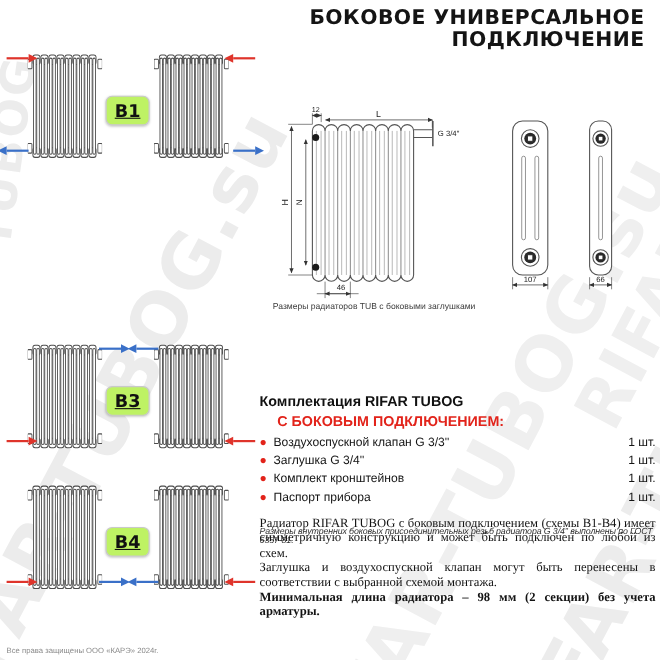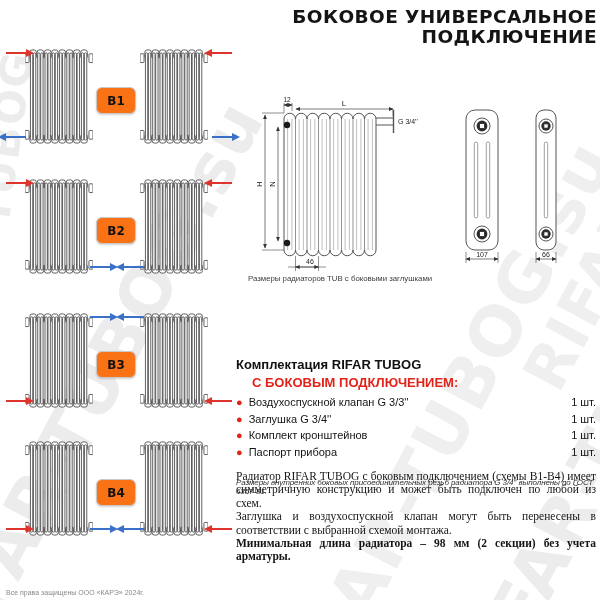--- a/index.html
+++ b/index.html
@@ -11,34 +11,34 @@
       letter-spacing:2px;font-family:"DejaVu Sans",sans-serif;pointer-events:none;}
   .wm1{left:-6px;top:200px;font-size:42px;transform:rotate(-82deg);transform-origin:0 50%;}
   .wm2{left:-60px;top:640px;font-size:68px;transform:rotate(-62deg);transform-origin:0 50%;}
   .wm3{left:290px;top:680px;font-size:68px;transform:rotate(-62deg);transform-origin:0 50%;color:#efefef;}
   .wm4{left:470px;top:660px;font-size:68px;transform:rotate(-62deg);transform-origin:0 50%;}
   .wm5{left:540px;top:350px;font-size:60px;transform:rotate(-62deg);transform-origin:0 50%;color:#efefef;}
 
   .layer{position:absolute;inset:0;z-index:1;}
 
   
-  .title{position:absolute;top:7px;right:3px;text-align:right;color:#141414;
+  .title{position:absolute;top:7px;right:14px;text-align:right;color:#141414;
          font-family:"DejaVu Sans",sans-serif;font-weight:800;font-size:18.5px;
          line-height:20px;letter-spacing:.4px;}
 
   
   .scheme-row{position:absolute;left:0;width:240px;height:100px;}
   .row-b1{top:48px;} .row-b2{top:178px;} .row-b3{top:312px;} .row-b4{top:440px;}
   .rad{position:absolute;top:0;width:68px;height:97px;}
   .rad-left{left:25px;} .rad-right{left:140px;}
   .scheme-label{position:absolute;left:96px;top:39px;width:38px;height:25px;
-      background:#f97316;border:1.5px solid #c9c9c9;border-radius:6px;
+      background:#bef264;border:1.5px solid #c9c9c9;border-radius:6px;
       box-shadow:0 1px 2px rgba(0,0,0,.18);
       display:flex;align-items:center;justify-content:center;
-      font-family:"DejaVu Sans",sans-serif;font-weight:800;font-size:12px;color:#111;}
+      font-family:"DejaVu Sans",sans-serif;font-weight:800;font-size:16px;color:#111;text-decoration:underline;}
 
   .arrow{position:absolute;width:20px;height:2.4px;background:currentColor;}
   .arrow::after{content:"";position:absolute;top:50%;margin-top:-4.6px;width:0;height:0;
       border-top:4.6px solid transparent;border-bottom:4.6px solid transparent;}
   .dir-right::after{left:100%;border-left:8px solid currentColor;}
   .dir-left::after{right:100%;border-right:8px solid currentColor;}
   .red{color:#df342b;} .blue{color:#3a70c8;}
   .a-tl{left:6px;top:4px;} .a-tr{left:212px;top:4px;}
   .a-bl{left:6px;top:88px;} .a-br{left:212px;top:88px;}
   .a-bcl{left:90px;top:88px;} .a-bcr{left:124px;top:88px;}
@@ -140,33 +140,20 @@
       <svg class="rad rad-right" viewBox="0 0 84 100" preserveAspectRatio="none">
           <use href="#radfront"></use>
         </svg>
       <div class="arrow red dir-right a-tl"></div>
       <div class="arrow red dir-left a-tr"></div>
       <div class="arrow blue dir-left a-bl"></div>
       <div class="arrow blue dir-right a-br"></div>
       <div class="scheme-label">B1</div>
     </div>
 
-    <div class="scheme-row row-b2">
-      <svg class="rad rad-left" viewBox="0 0 84 100" preserveAspectRatio="none">
-          <use href="#radfront"></use>
-        </svg>
-      <svg class="rad rad-right" viewBox="0 0 84 100" preserveAspectRatio="none">
-          <use href="#radfront"></use>
-        </svg>
-      <div class="arrow red dir-right a-tl"></div>
-      <div class="arrow red dir-left a-tr"></div>
-      <div class="arrow blue dir-right a-bcl"></div>
-      <div class="arrow blue dir-left a-bcr"></div>
-      <div class="scheme-label">B2</div>
-    </div>
 
     <div class="scheme-row row-b3">
       <svg class="rad rad-left" viewBox="0 0 84 100" preserveAspectRatio="none">
           <use href="#radfront"></use>
         </svg>
       <svg class="rad rad-right" viewBox="0 0 84 100" preserveAspectRatio="none">
           <use href="#radfront"></use>
         </svg>
       <div class="arrow blue dir-right a-tcl"></div>
       <div class="arrow blue dir-left a-tcr"></div>

